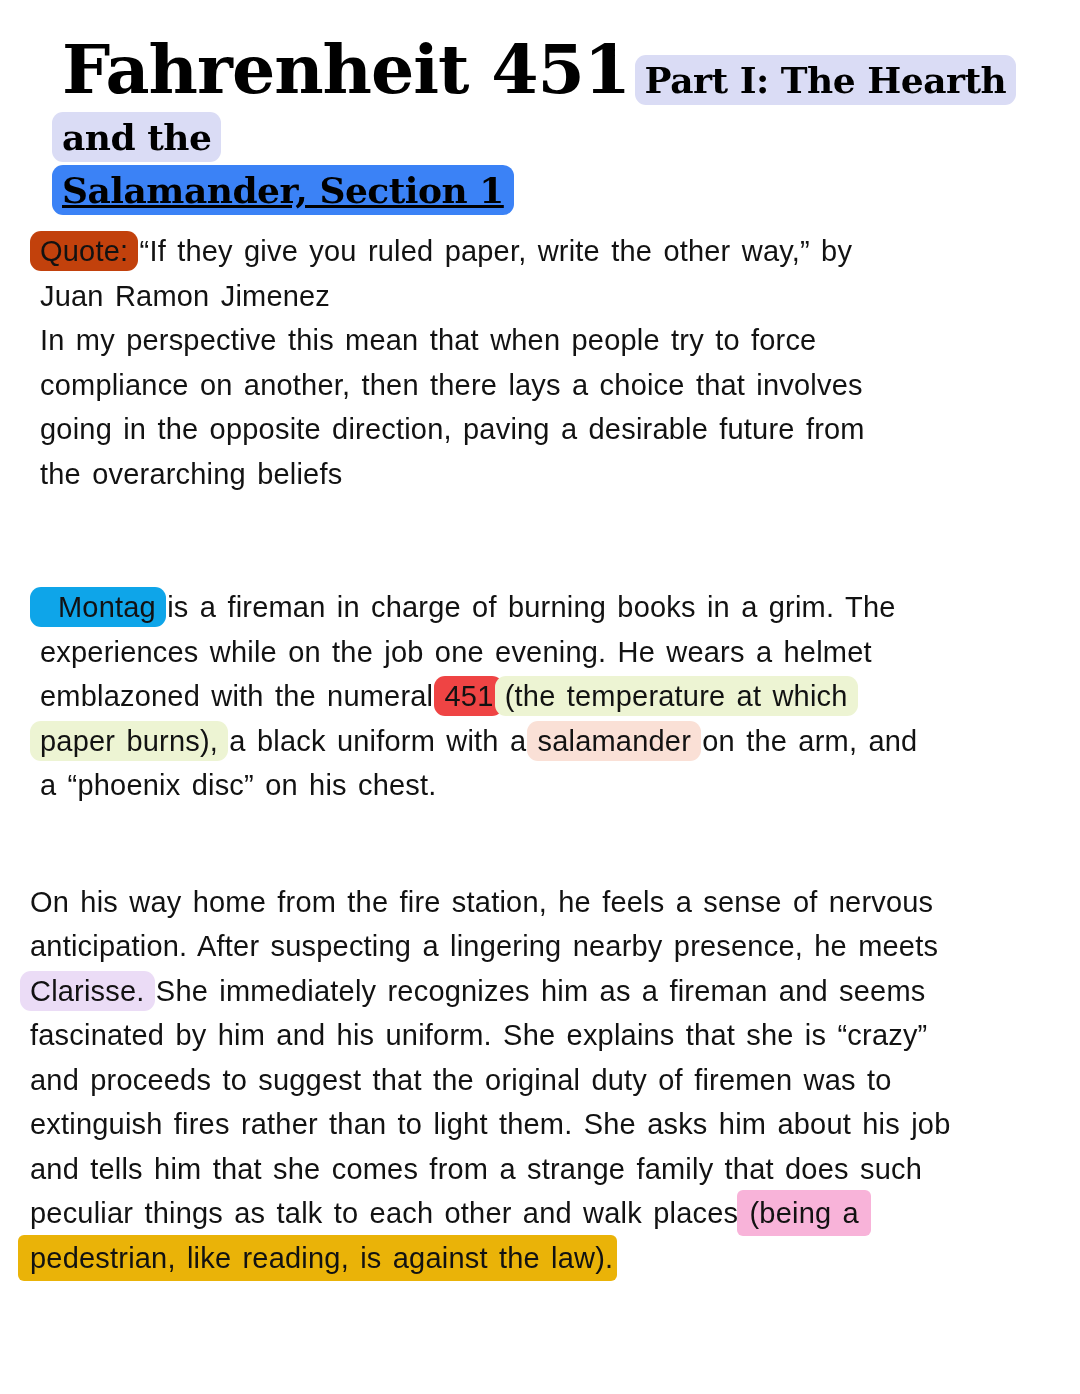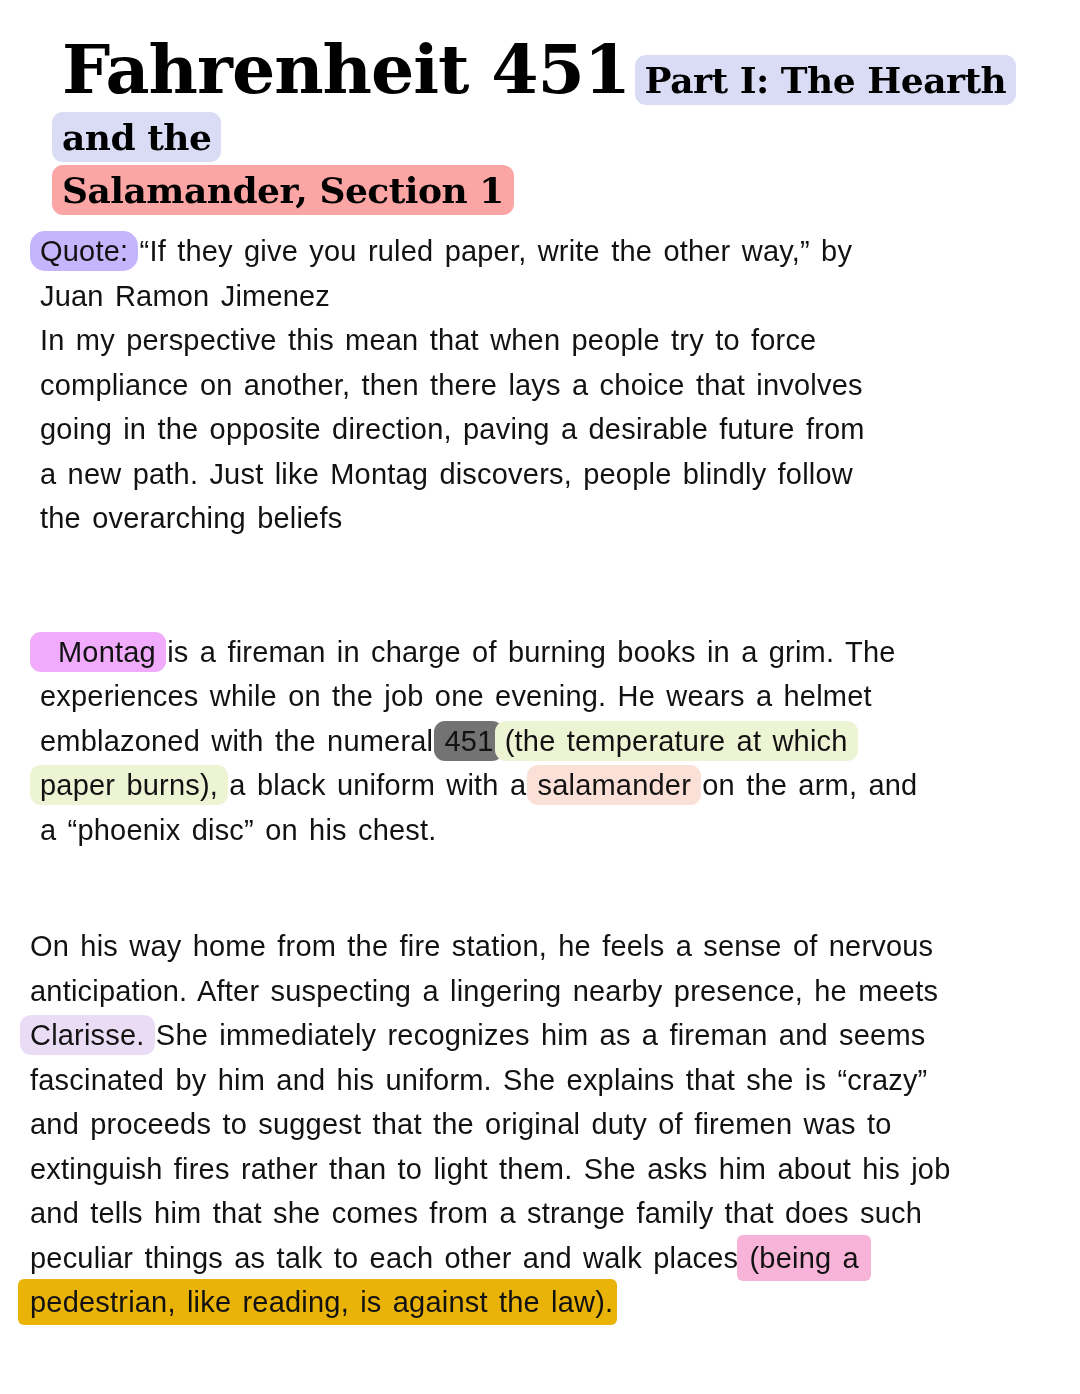--- a/index.html
+++ b/index.html
@@ -61,38 +61,37 @@
 </head>
 <body>
 
 <div class="page">
   <header class="title-block">
     <div class="title-line1">
       <span class="book-title">Fahrenheit 451</span>
       <span class="subtitle hl" style="background-color: rgb(218, 220, 245);">Part I: The Hearth and the</span>
     </div>
     <div class="title-line2">
-      <span class="subtitle hl" style="background-color: #fca5a5;">Salamander, Section 1</span>
+      <span class="subtitle hl" style="background-color: #3b82f6; text-decoration: underline;">Salamander, Section 1</span>
     </div>
   </header>
 
   <main class="body-block" id="notes-body">
       <div class="para para-quote-analysis">
-        <div class="line"><span class="hl" style="background-color: #c4b5fd; border-radius: 15px;">Quote:</span><span> “If they give you ruled paper, write the other way,” by</span></div>
+        <div class="line"><span class="hl" style="background-color: #c2410c;">Quote:</span><span> “If they give you ruled paper, write the other way,” by</span></div>
         <div class="line"><span>Juan Ramon Jimenez</span></div>
         <div class="line"><span>In my perspective this mean that when people try to force</span></div>
         <div class="line"><span>compliance on another, then there lays a choice that involves</span></div>
         <div class="line"><span>going in the opposite direction, paving a desirable future from</span></div>
-        <div class="line"><span>a new path. Just like Montag discovers, people blindly follow</span></div>
         <div class="line"><span>the overarching beliefs</span></div>
       </div>
       <div class="para para-montag-summary">
-        <div class="line"><span class="hl" style="background-color: #f0abfc; padding-left: 28px;">Montag</span><span> is a fireman in charge of burning books in a grim. The</span></div>
+        <div class="line"><span class="hl" style="background-color: #0ea5e9; padding-left: 28px;">Montag</span><span> is a fireman in charge of burning books in a grim. The</span></div>
         <div class="line"><span>experiences while on the job one evening. He wears a helmet</span></div>
-        <div class="line"><span>emblazoned with the numeral </span><span class="hl" style="background-color: #737373;">451</span><span> </span><span class="hl" style="background-color: rgb(237, 244, 211);">(the temperature at which</span></div>
+        <div class="line"><span>emblazoned with the numeral </span><span class="hl" style="background-color: #ef4444;">451</span><span> </span><span class="hl" style="background-color: rgb(237, 244, 211);">(the temperature at which</span></div>
         <div class="line"><span class="hl" style="background-color: rgb(237, 244, 211);">paper burns),</span><span> a black uniform with a </span><span class="hl" style="background-color: rgb(250, 224, 214);">salamander</span><span> on the arm, and</span></div>
         <div class="line"><span>a “phoenix disc” on his chest.</span></div>
       </div>
       <div class="para para-clarisse-summary">
         <div class="line"><span>On his way home from the fire station, he feels a sense of nervous</span></div>
         <div class="line"><span>anticipation. After suspecting a lingering nearby presence, he meets</span></div>
         <div class="line"><span class="hl" style="background-color: rgb(235, 220, 246);">Clarisse.</span><span> She immediately recognizes him as a fireman and seems</span></div>
         <div class="line"><span>fascinated by him and his uniform. She explains that she is “crazy”</span></div>
         <div class="line"><span>and proceeds to suggest that the original duty of firemen was to</span></div>
         <div class="line"><span>extinguish fires rather than to light them. She asks him about his job</span></div>

